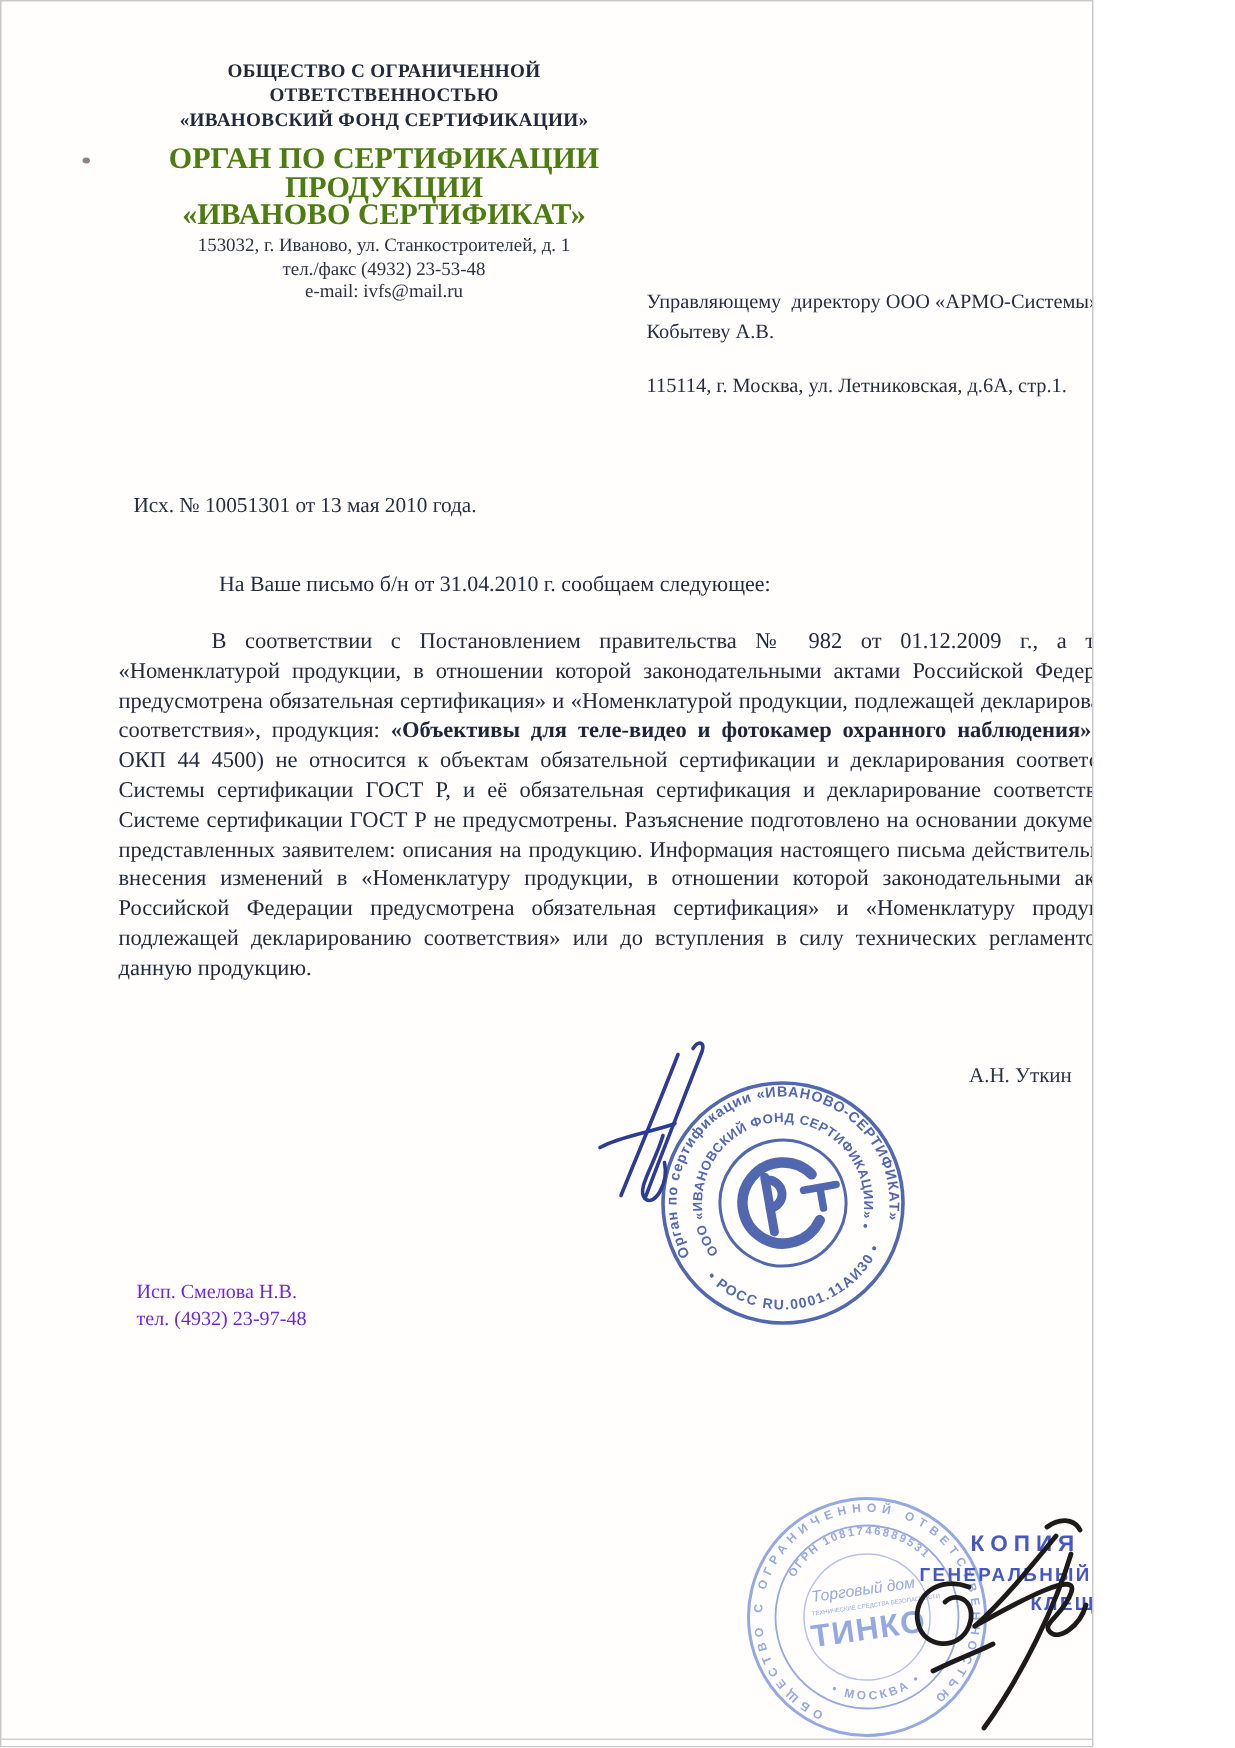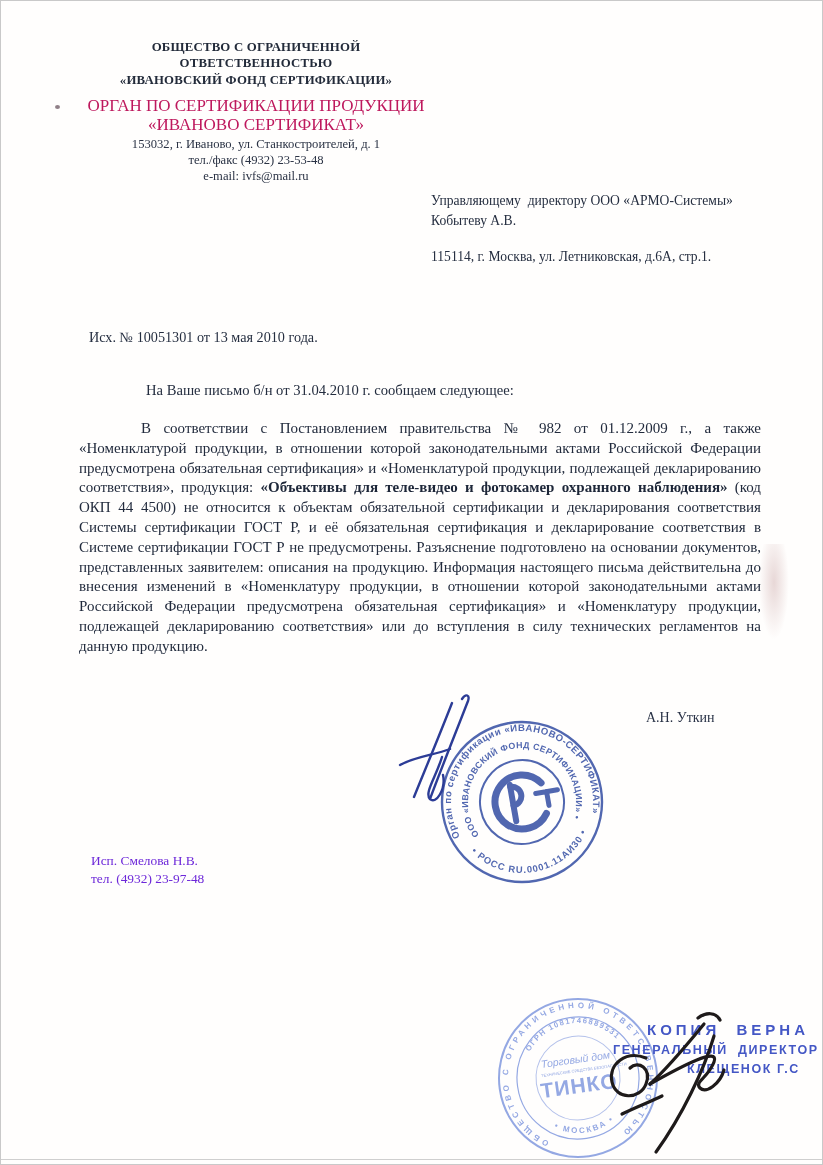--- a/index.html
+++ b/index.html
@@ -1,25 +1,25 @@
 <!DOCTYPE html>
 <html><head>
 <meta charset="utf-8">
 <style>
   html,body{margin:0;padding:0;background:#ffffff;}
   .page{
-    position:relative;width:823px;height:1165px;background:#fffefd;
+    position:relative;width:729px;height:1165px;background:#fffefd;
     font-family:"Liberation Serif", serif;color:#1d2430;overflow:hidden;
     border:1px solid #c9c9c9;box-sizing:border-box;
   }
   .abs{position:absolute;}
   
   .letterhead{left:60px;top:38px;width:390px;text-align:center;}
   .lh-company{font-weight:bold;font-size:12.8px;line-height:16.4px;letter-spacing:.2px;color:#232b3a;}
-  .lh-org{margin-top:9px;font-weight:normal;font-size:17px;line-height:18.5px;color:#be185d;}
+  .lh-org{margin-top:9px;font-weight:bold;font-size:20px;line-height:18.5px;color:#4d7c0f;}
   .lh-contacts{margin-top:3px;font-size:12.6px;line-height:15.8px;color:#2a3244;}
   
   .recipient{left:430px;top:190px;width:378px;font-size:13.6px;line-height:20px;color:#252e40;}
   .recipient .gap1{margin-top:16px;}
   .recipient .gap2{margin-top:17px;}
   .ws-pre{white-space:pre;}
   
   .reference{left:88px;top:328px;font-size:14.2px;color:#252e40;}
   .salutation{left:145px;top:381px;font-size:14.6px;color:#242d3f;text-align:center;}
   

